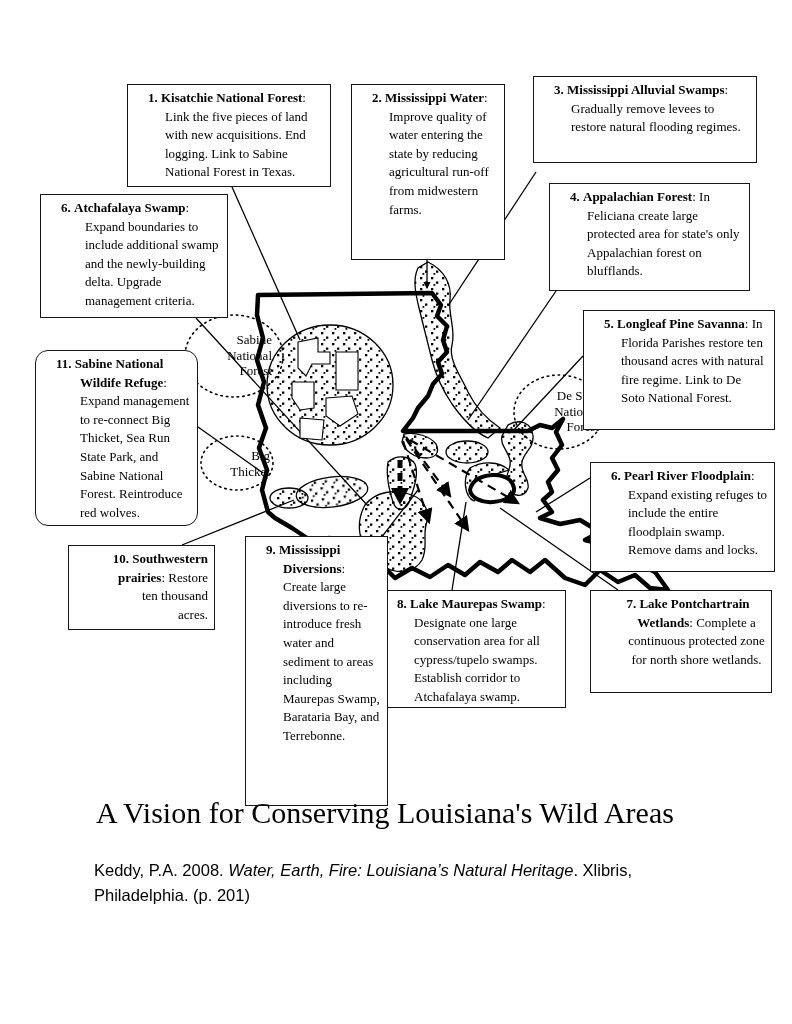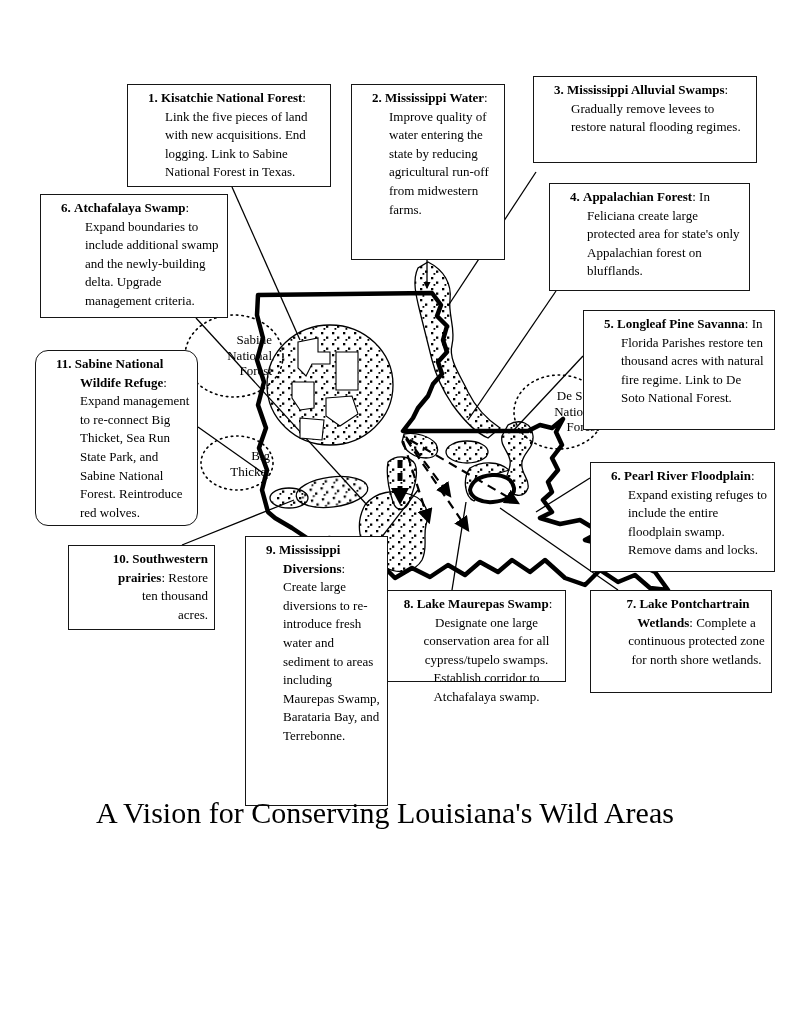--- a/index.html
+++ b/index.html
@@ -148,31 +148,32 @@
   </div>
   <div class="callout" style="left:583px;top:310px;width:192px;height:120px;">
     <p><b>5.</b> <b>Longleaf Pine Savanna</b><span>: In Florida Parishes restore ten thousand acres with natural fire regime.  Link to De Soto National Forest.</span></p>
   </div>
   <div class="callout" style="left:590px;top:462px;width:185px;height:110px;">
     <p><b>6.</b> <b>Pearl River Floodplain</b><span>: Expand existing refuges to include the entire floodplain swamp. Remove dams and locks.</span></p>
   </div>
   <div class="callout" style="left:590px;top:590px;width:182px;height:103px;text-align:center;">
     <p><b>7.</b> <b>Lake Pontchartrain Wetlands</b><span>: Complete a continuous protected zone for north shore wetlands.</span></p>
   </div>
-  <div class="callout" style="left:376px;top:590px;width:190px;height:92px;text-align:center;">
+  <div class="callout" style="left:376px;top:590px;width:190px;height:118px;">
     <p><b>8.</b> <b>Lake Maurepas Swamp</b><span>: Designate one large conservation area for all cypress/tupelo swamps. Establish corridor to Atchafalaya swamp.</span></p>
   </div>
   <div class="callout" style="left:221px;top:536px;width:143px;height:270px;margin-left:24px;">
     <p><b>9.</b> <b>Mississippi Diversions</b><span>: Create large diversions to re-introduce fresh water and sediment to areas including Maurepas Swamp, Barataria Bay, and Terrebonne.</span></p>
   </div>
   <div class="callout wide" style="left:68px;top:545px;width:147px;height:85px;text-align:right;">
     <p><b>10.</b> <b>Southwestern prairies</b><span>: Restore ten thousand acres.</span></p>
   </div>
   <div class="callout wide" style="left:35px;top:350px;width:163px;height:176px;border-radius:13px;">
     <p><b>11.</b> <b>Sabine National Wildife Refuge</b><span>: Expand management to re-connect Big Thicket, Sea Run State Park, and Sabine National Forest. Reintroduce red wolves.</span></p>
   </div>
   <div class="callout wide" style="left:40px;top:194px;width:188px;height:124px;">
     <p><b>6.</b> <b>Atchafalaya Swamp</b><span>: Expand boundaries to include additional swamp and the newly-building delta. Upgrade management criteria.</span></p>
   </div>
 
   <div id="figure-title">A Vision for Conserving Louisiana's Wild Areas</div>
+  <div id="citation"><span>Keddy, P.A. 2008. </span><span class="it">Water, Earth, Fire: Louisiana’s Natural Heritage</span><span>. Xlibris, Philadelphia. (p. 201)</span></div>
 
 </div>
 
 </body></html>

